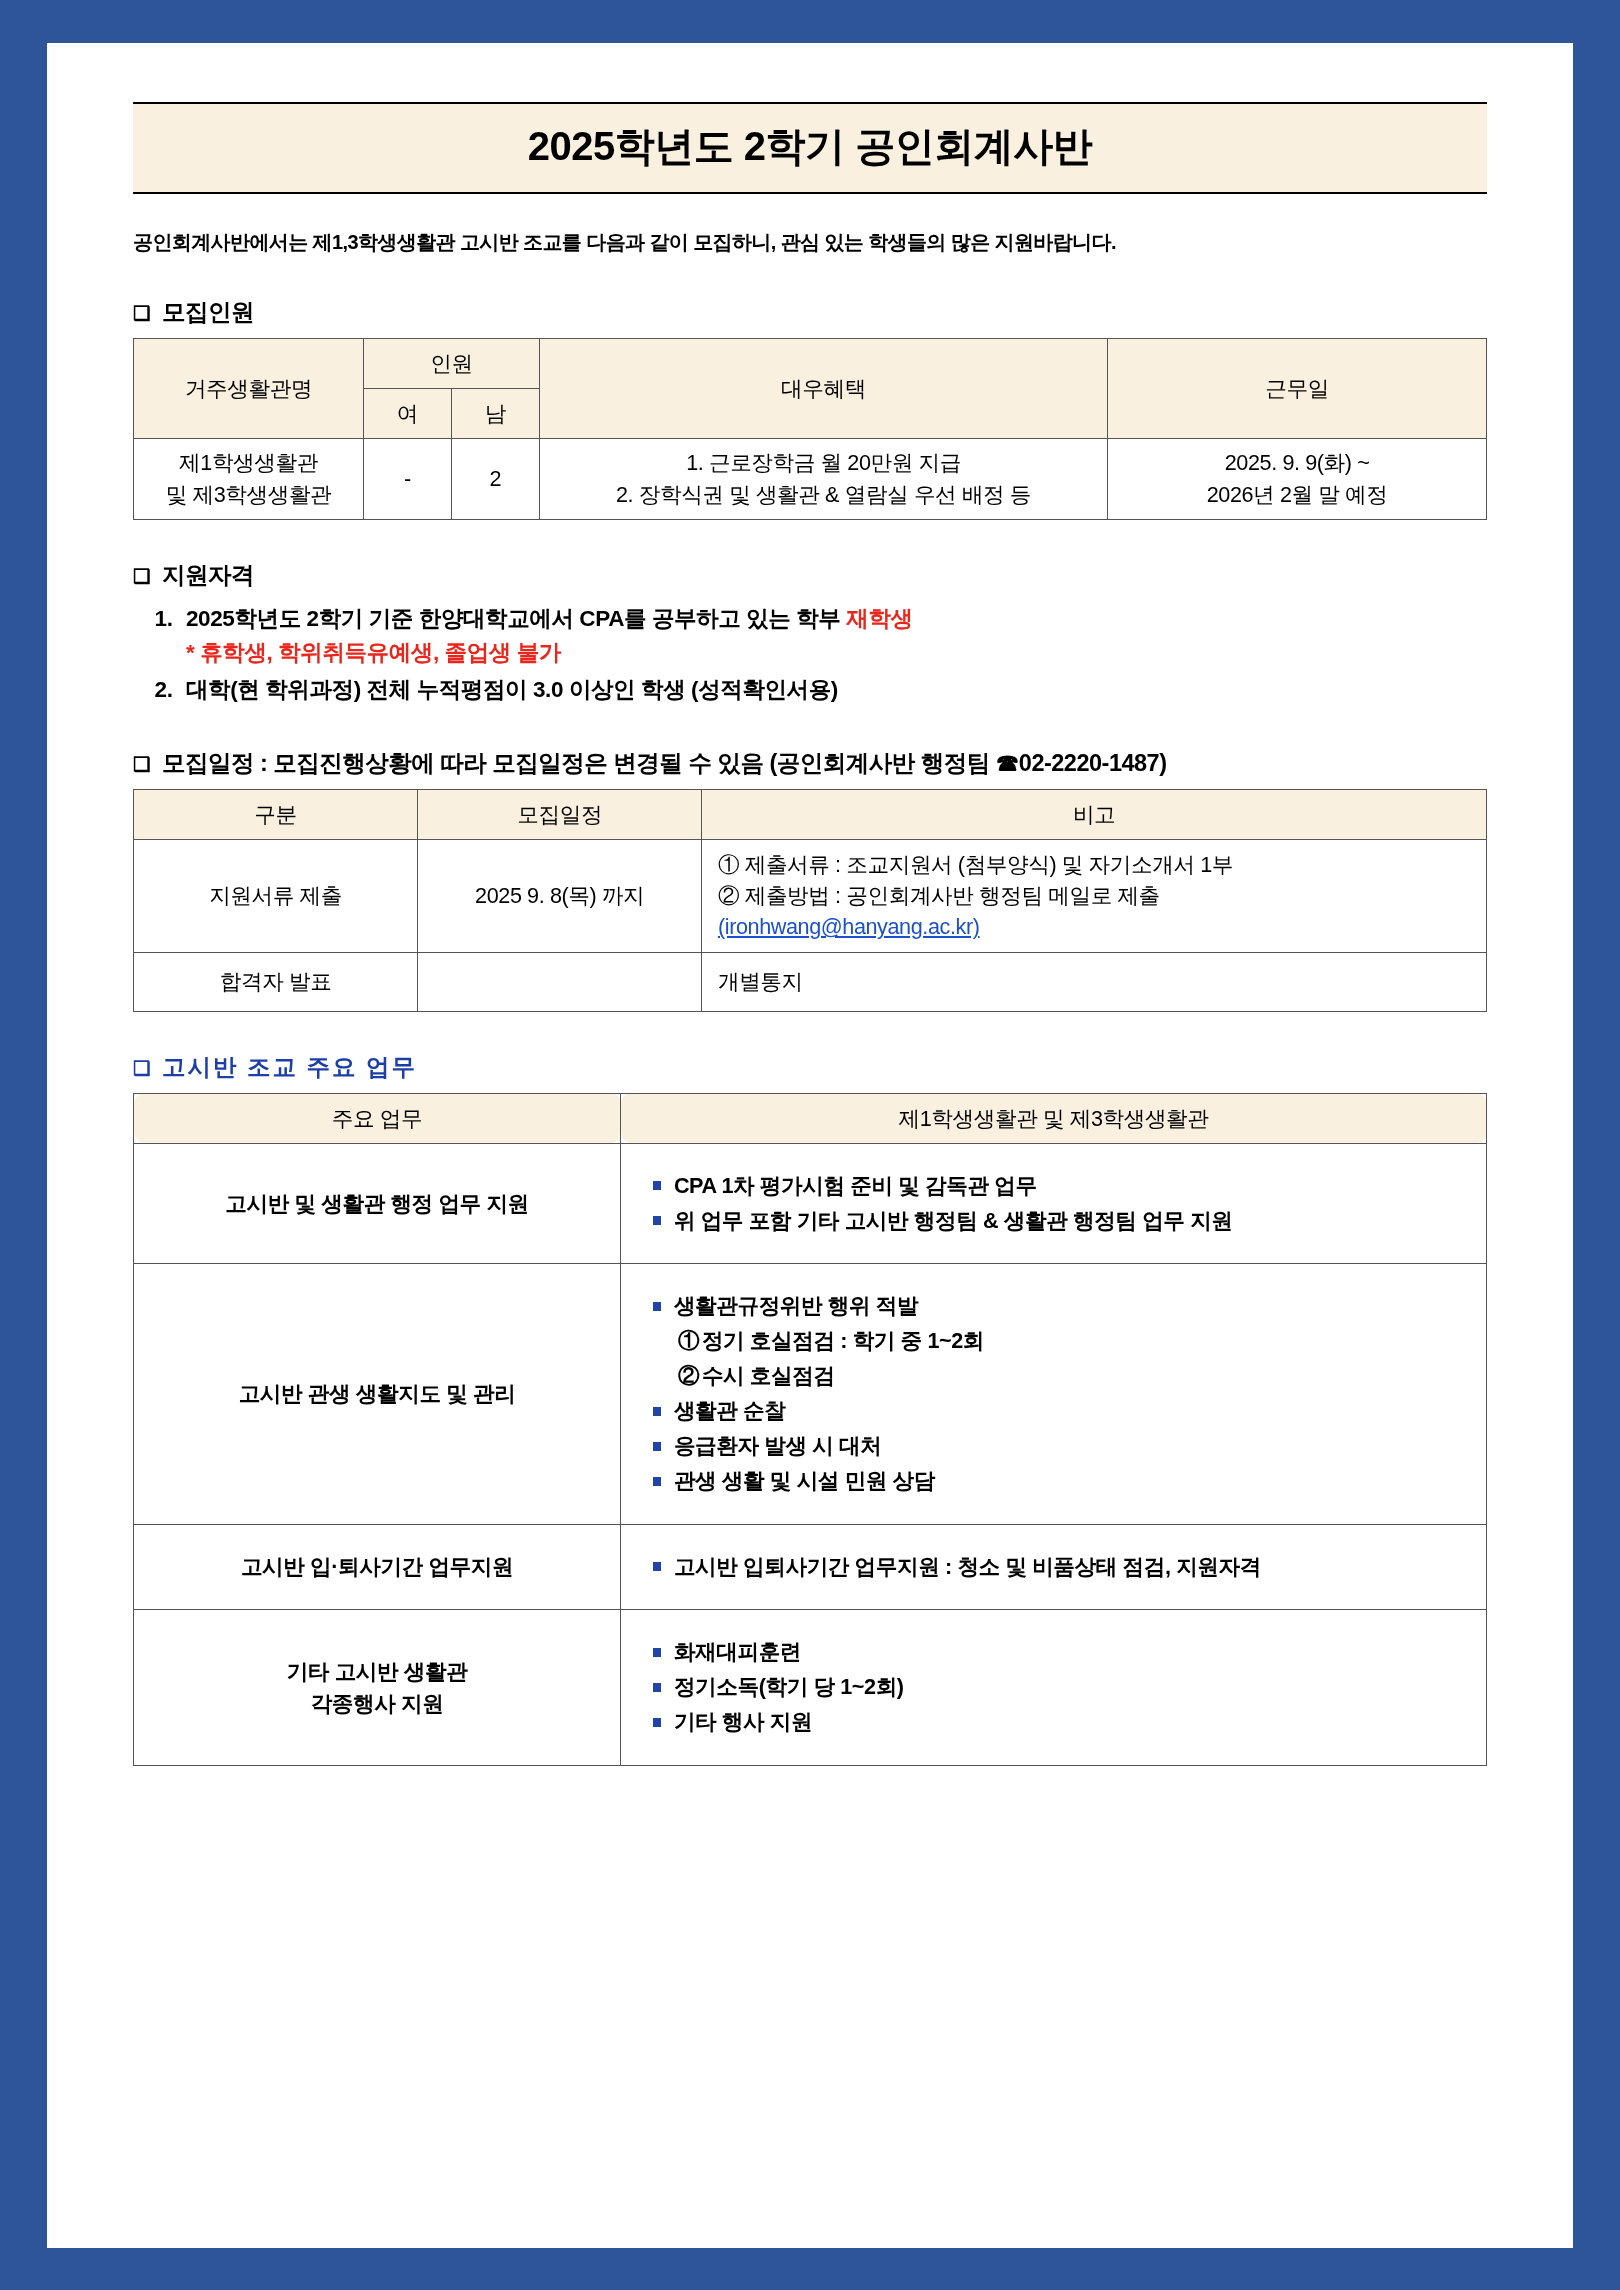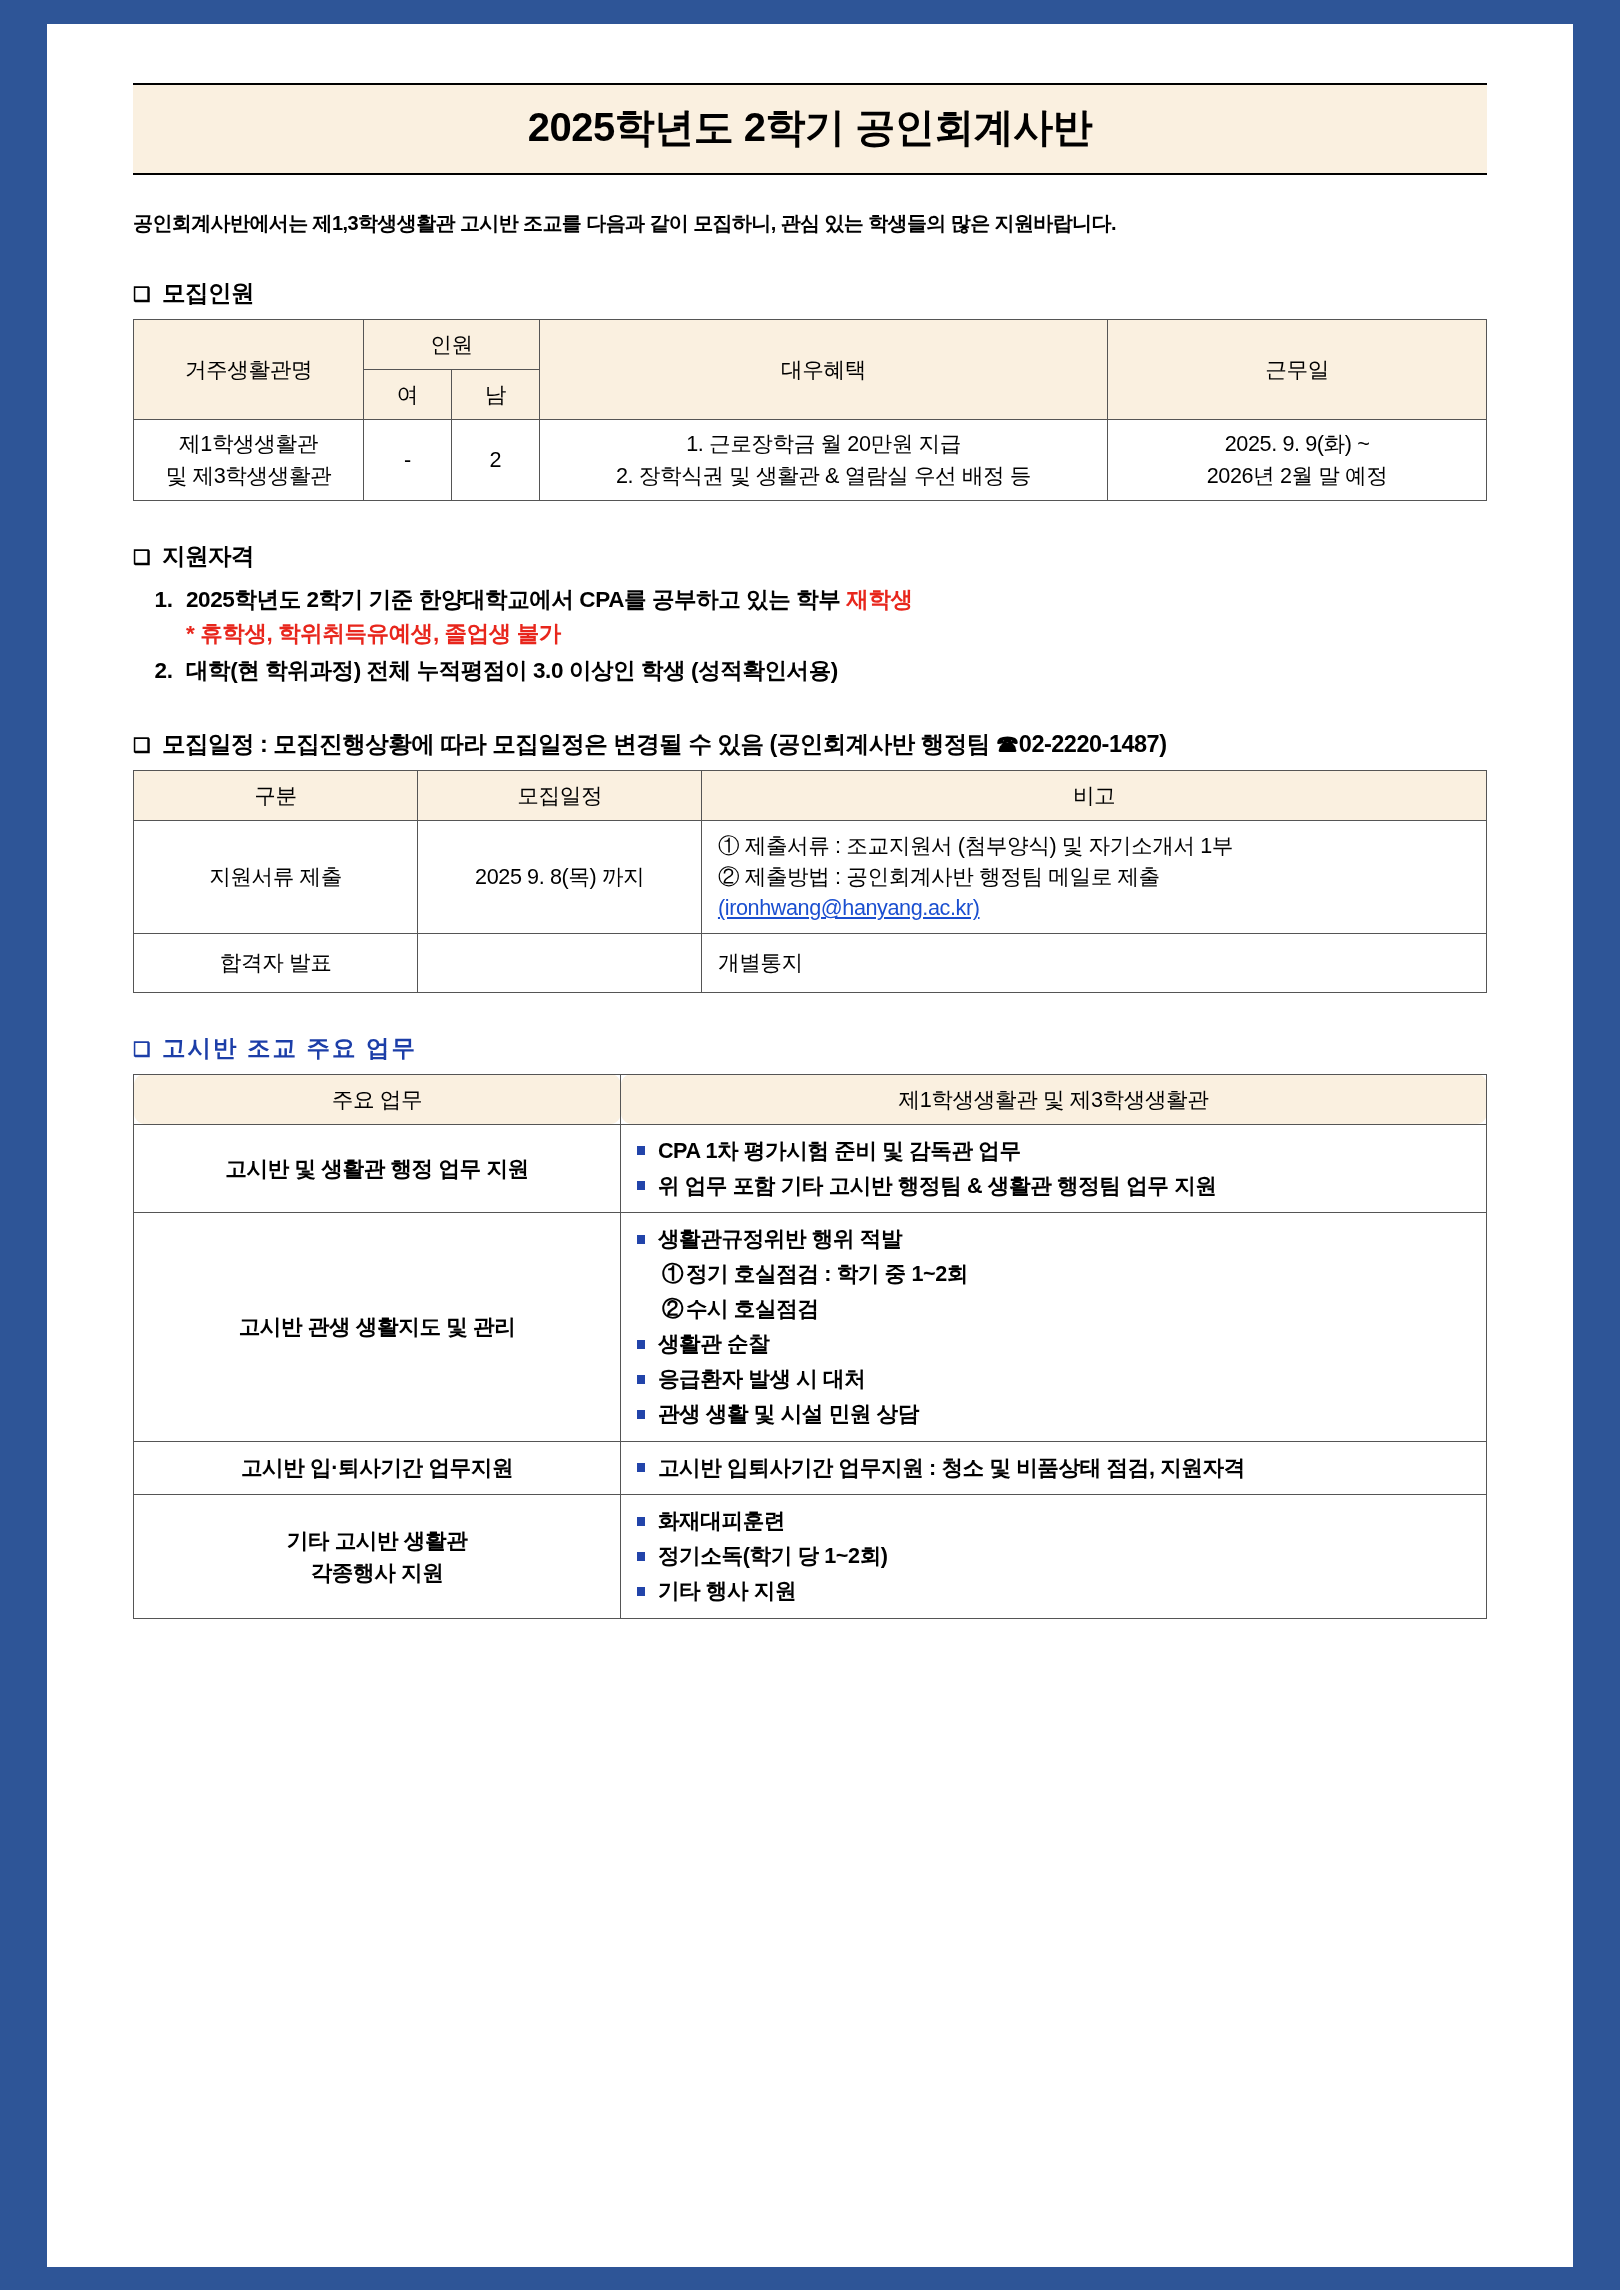--- a/index.html
+++ b/index.html
@@ -11,21 +11,21 @@
     width: 1620px;
     height: 2291px;
     font-family: "Liberation Sans", sans-serif;
     -webkit-font-smoothing: antialiased;
   }
   .page-frame {
     box-sizing: border-box;
     width: 1620px;
     height: 2291px;
     background: #2e5597;
-    padding: 24px 47px;
+    padding: 43px 47px;
   }
   .page {
     box-sizing: border-box;
     width: 100%;
     height: 100%;
     background: #ffffff;
     padding: 59px 86px 39px 86px;
     position: relative;
   }
 
@@ -141,21 +141,21 @@
     letter-spacing: -0.4px;
   }
   .t3 th { background: #faf0e0; font-weight: bold; text-align: center; border-radius: 11px; }
   .t3 td.task {
     text-align: center;
     font-weight: bold;
     vertical-align: middle;
     width: 36%;
   }
   .t3 td.detail { text-align: left; vertical-align: middle; }
-  .d-list { margin: 0; padding: 0; list-style: none; }
+  .d-list { margin: 16px; padding: 0; list-style: none; }
   .d-list > li {
     position: relative;
     padding-left: 29px;
     line-height: 1.62;
     font-weight: bold;
   }
   .d-list > li.sub {
     padding-left: 57px;
     font-weight: bold;
   }

